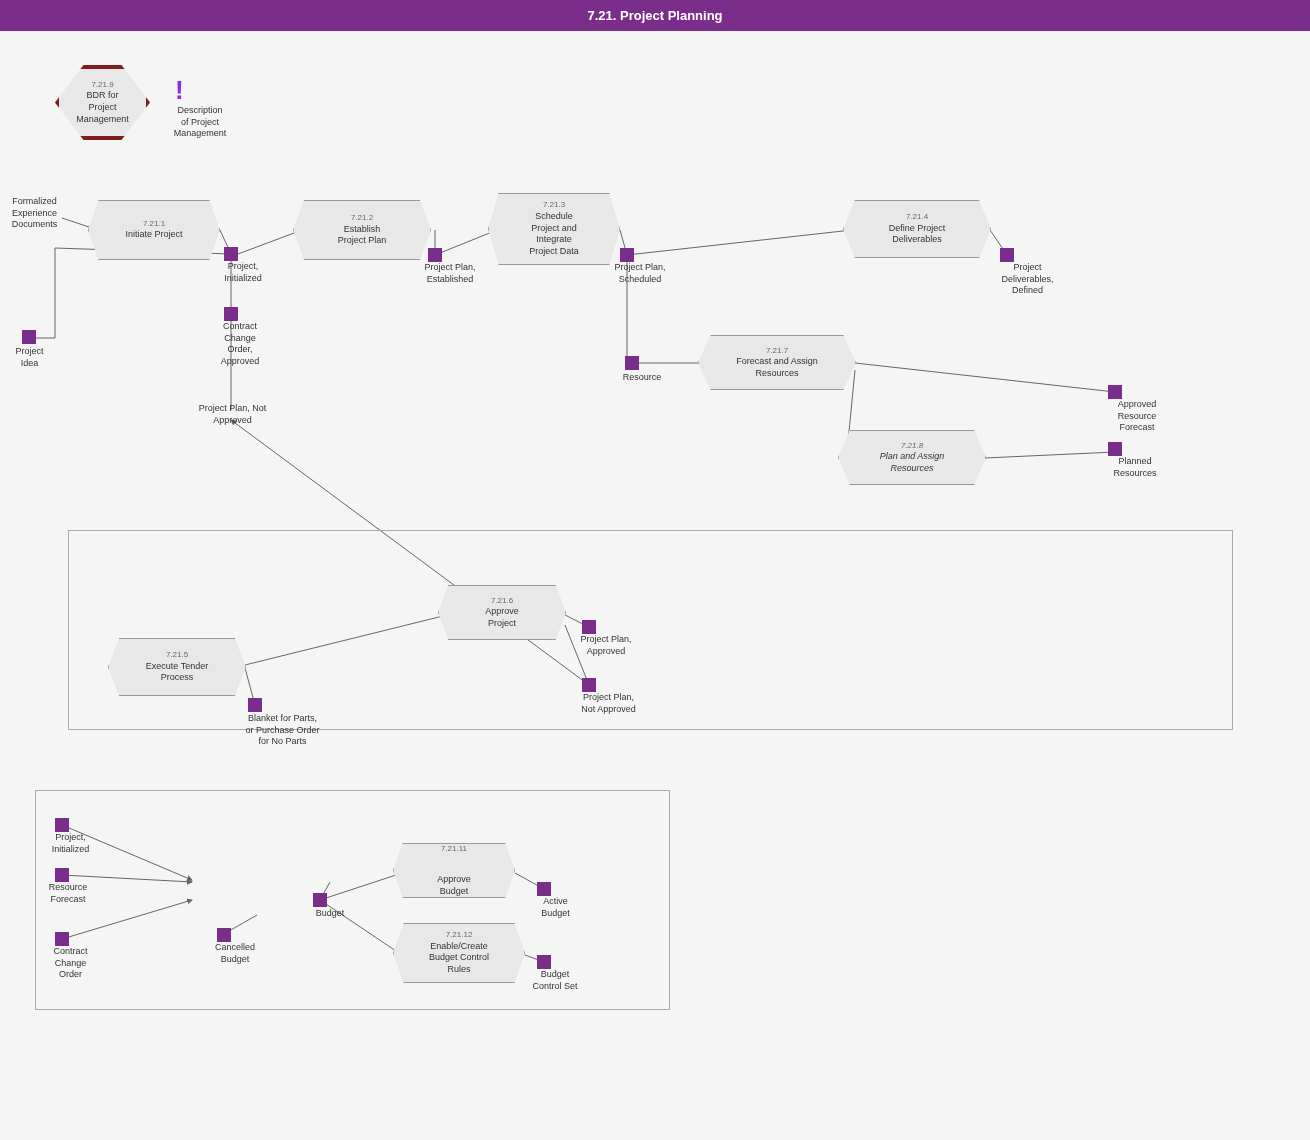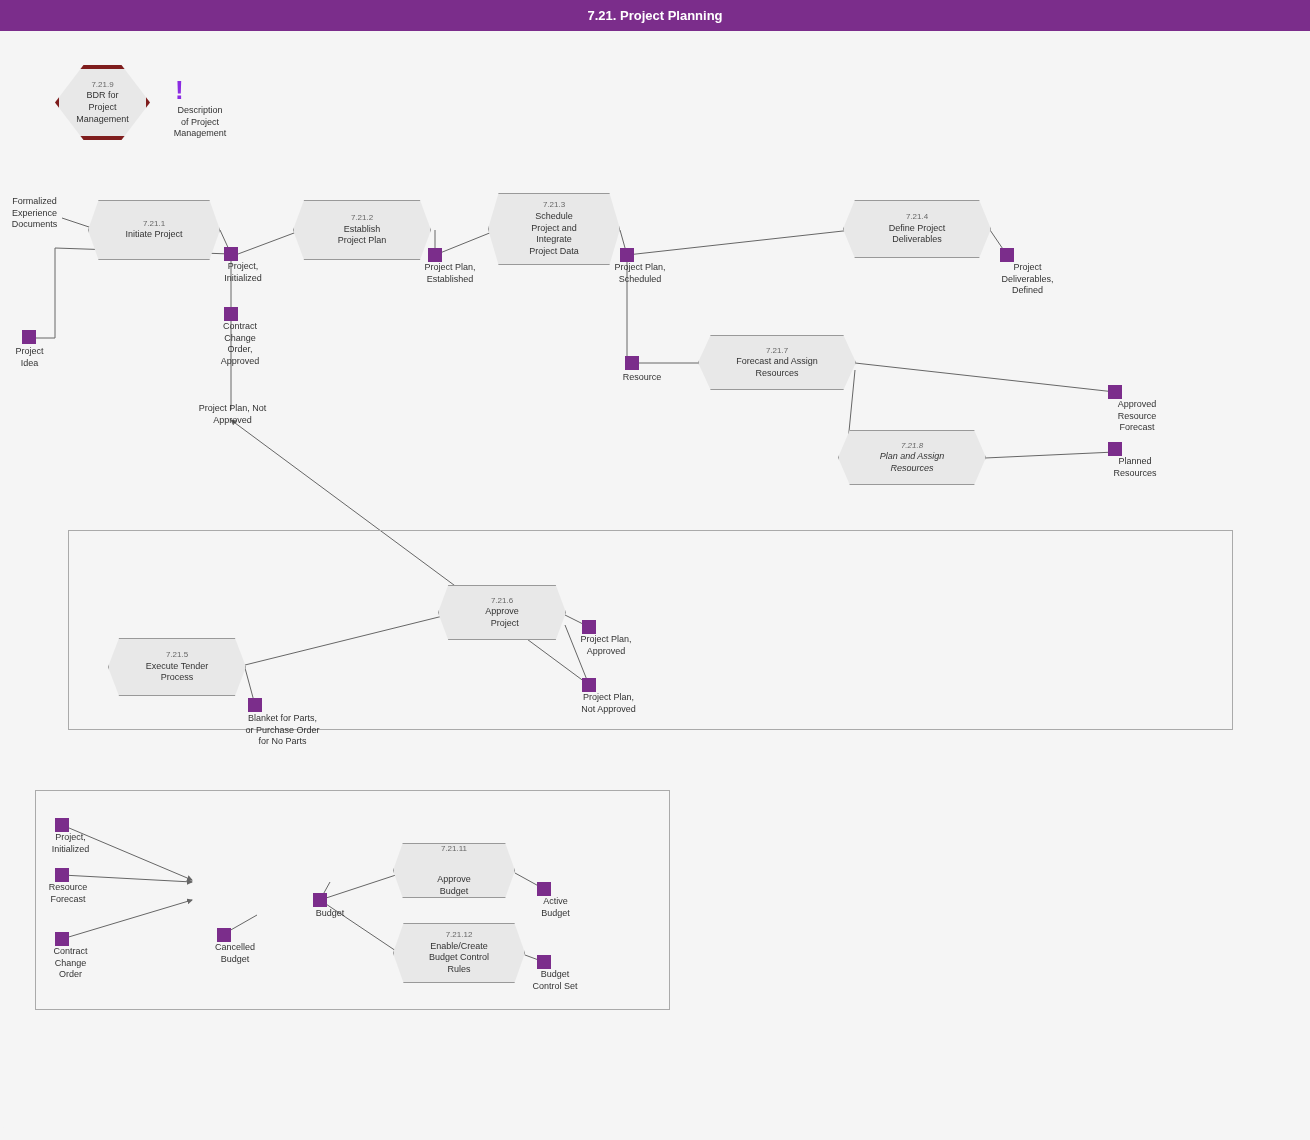--- a/index.html
+++ b/index.html
@@ -230,21 +230,21 @@
   <div class="section-box" style="left:68px; top:530px; width:1165px; height:200px;"></div>
 
   <div class="process-box" style="left:108px; top:638px; width:138px; height:58px;">
     <span class="small-label">7.21.5</span>
     <span>Execute Tender<br>Process</span>
   </div>
 
   <div class="connector-square" style="left:248px; top:698px;"></div>
   <div class="text-label" style="left:230px; top:713px; width:105px;">Blanket for Parts,<br>or Purchase Order<br>for No Parts</div>
 
-  <div class="process-box" style="left:438px; top:585px; width:128px; height:55px;text-align:right;">
+  <div class="process-box" style="left:438px; top:585px; width:128px; height:55px;">
     <span class="small-label">7.21.6</span>
     <span>Approve<br>Project</span>
   </div>
 
   <div class="connector-square" style="left:582px; top:620px;"></div>
   <div class="text-label" style="left:566px; top:634px; width:80px;">Project Plan,<br>Approved</div>
 
   <div class="connector-square" style="left:582px; top:678px;"></div>
   <div class="text-label" style="left:566px; top:692px; width:85px;">Project Plan,<br>Not Approved</div>
 

